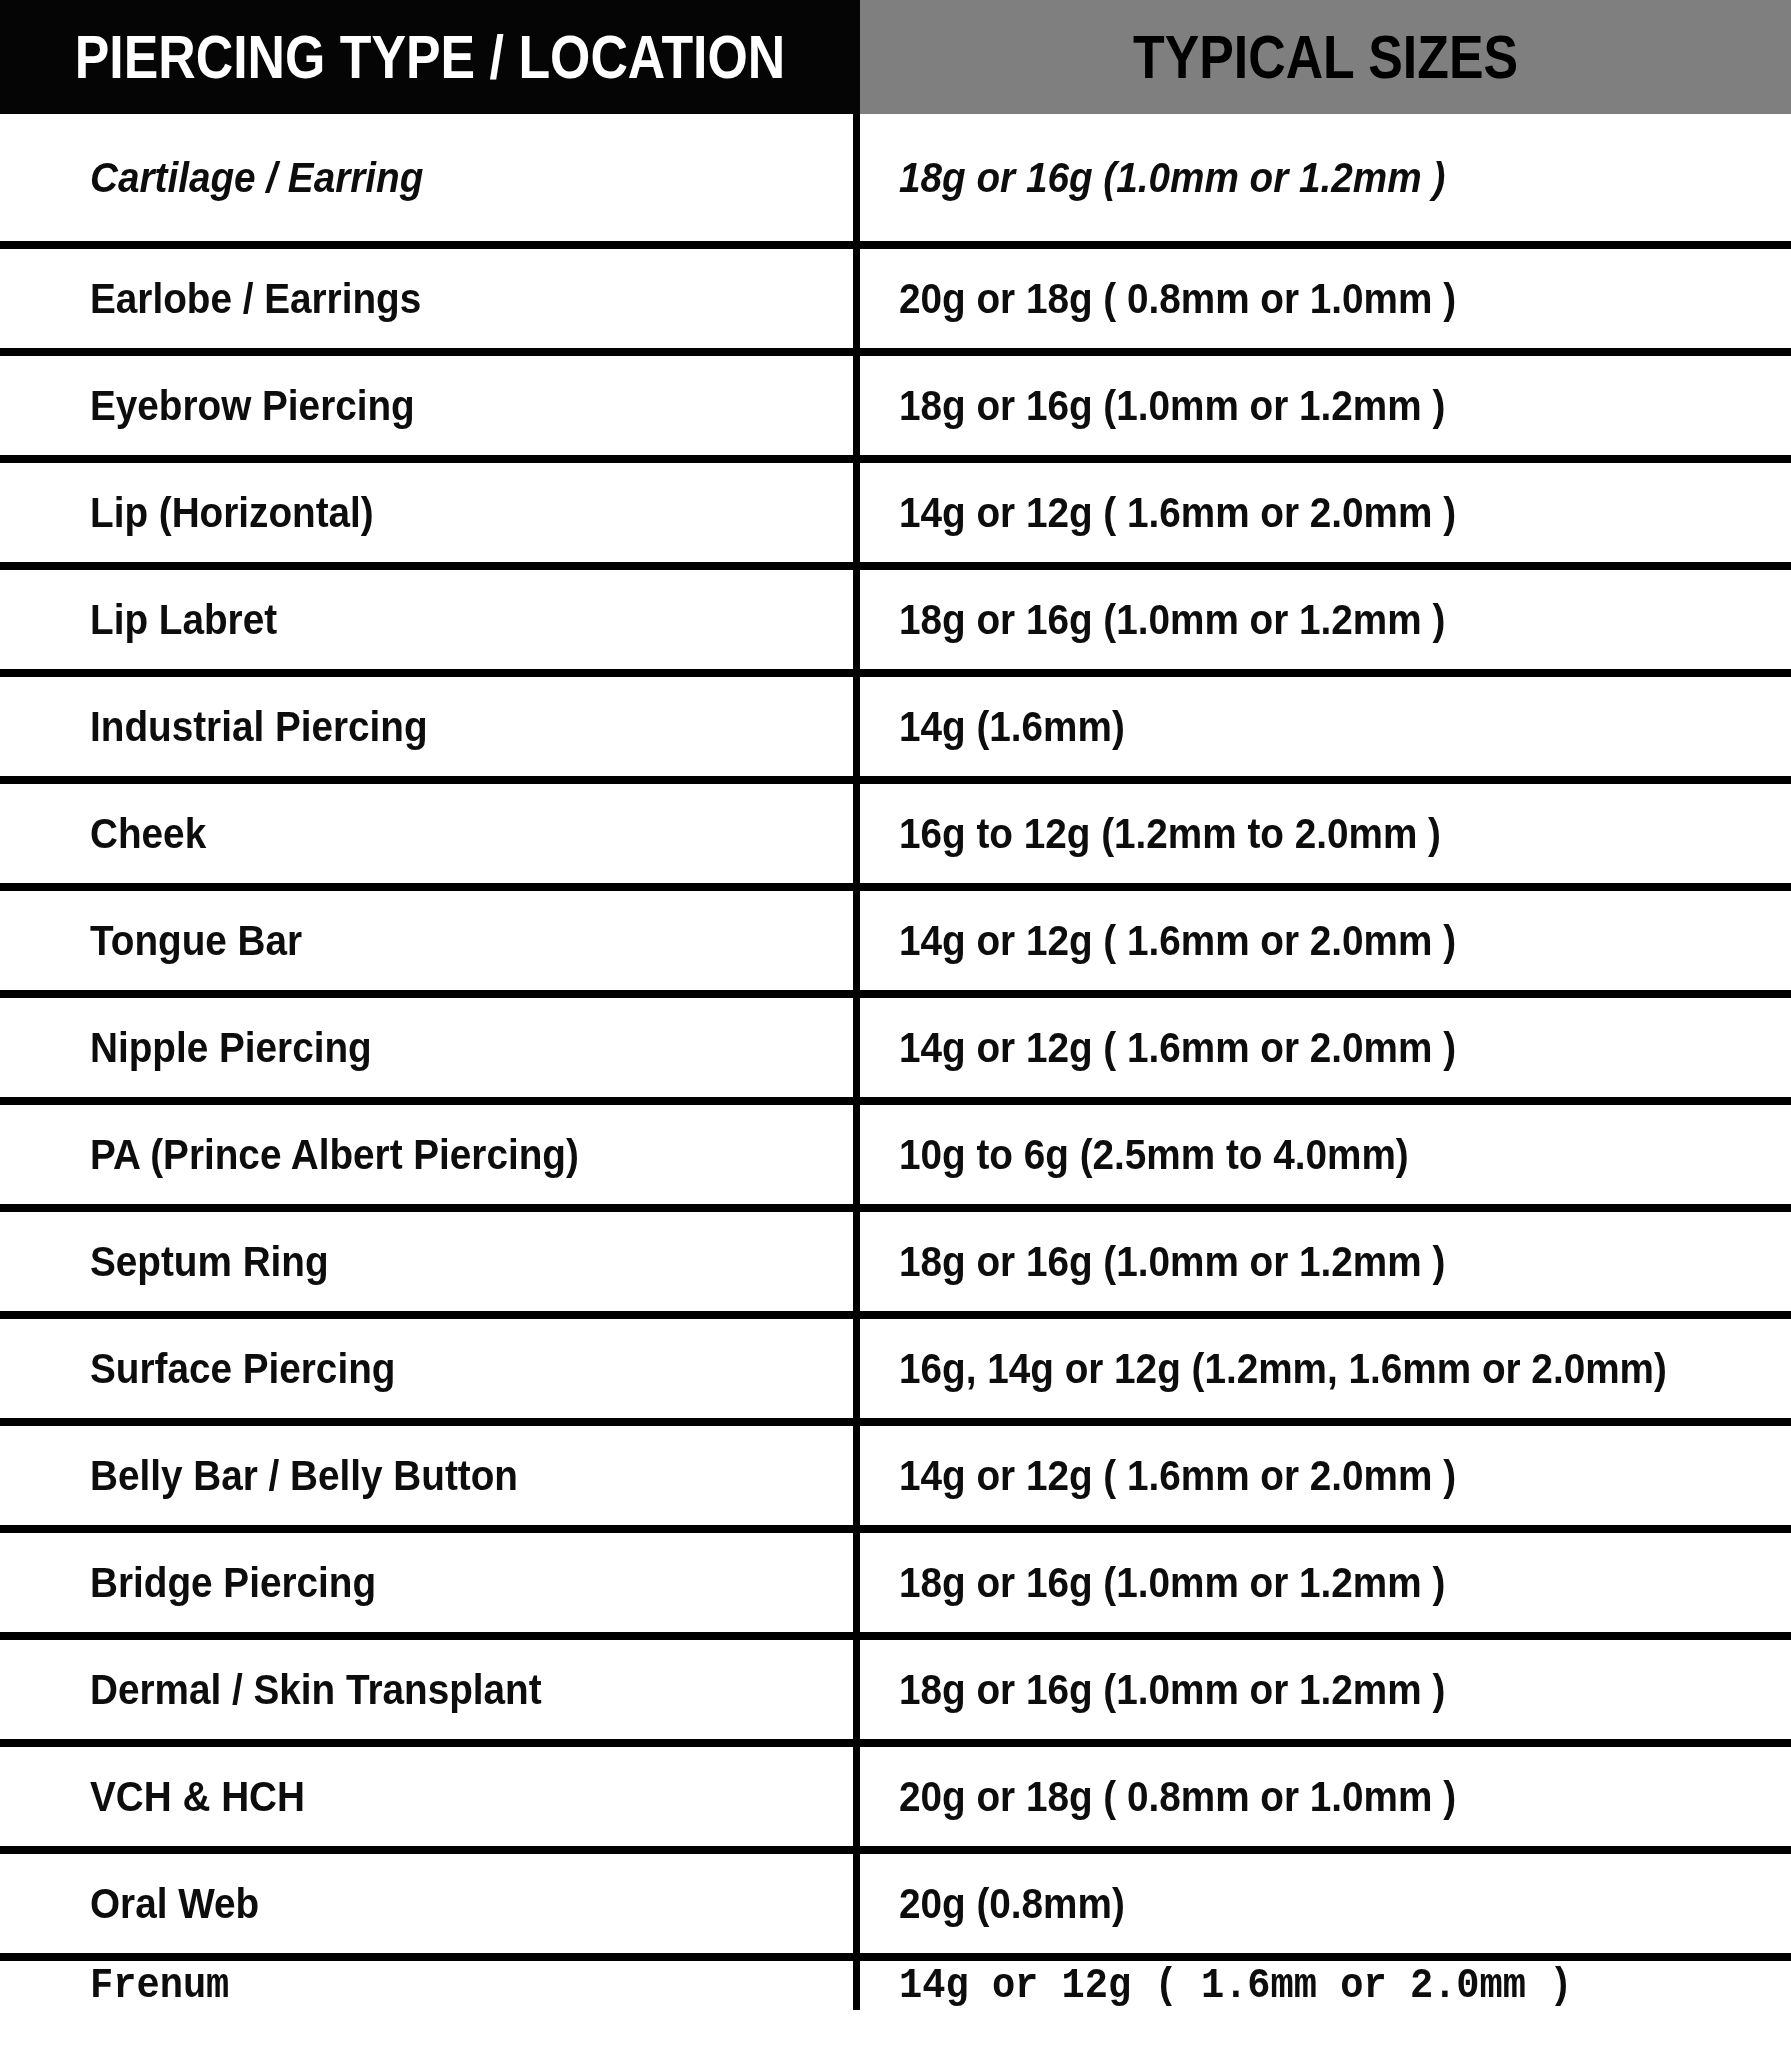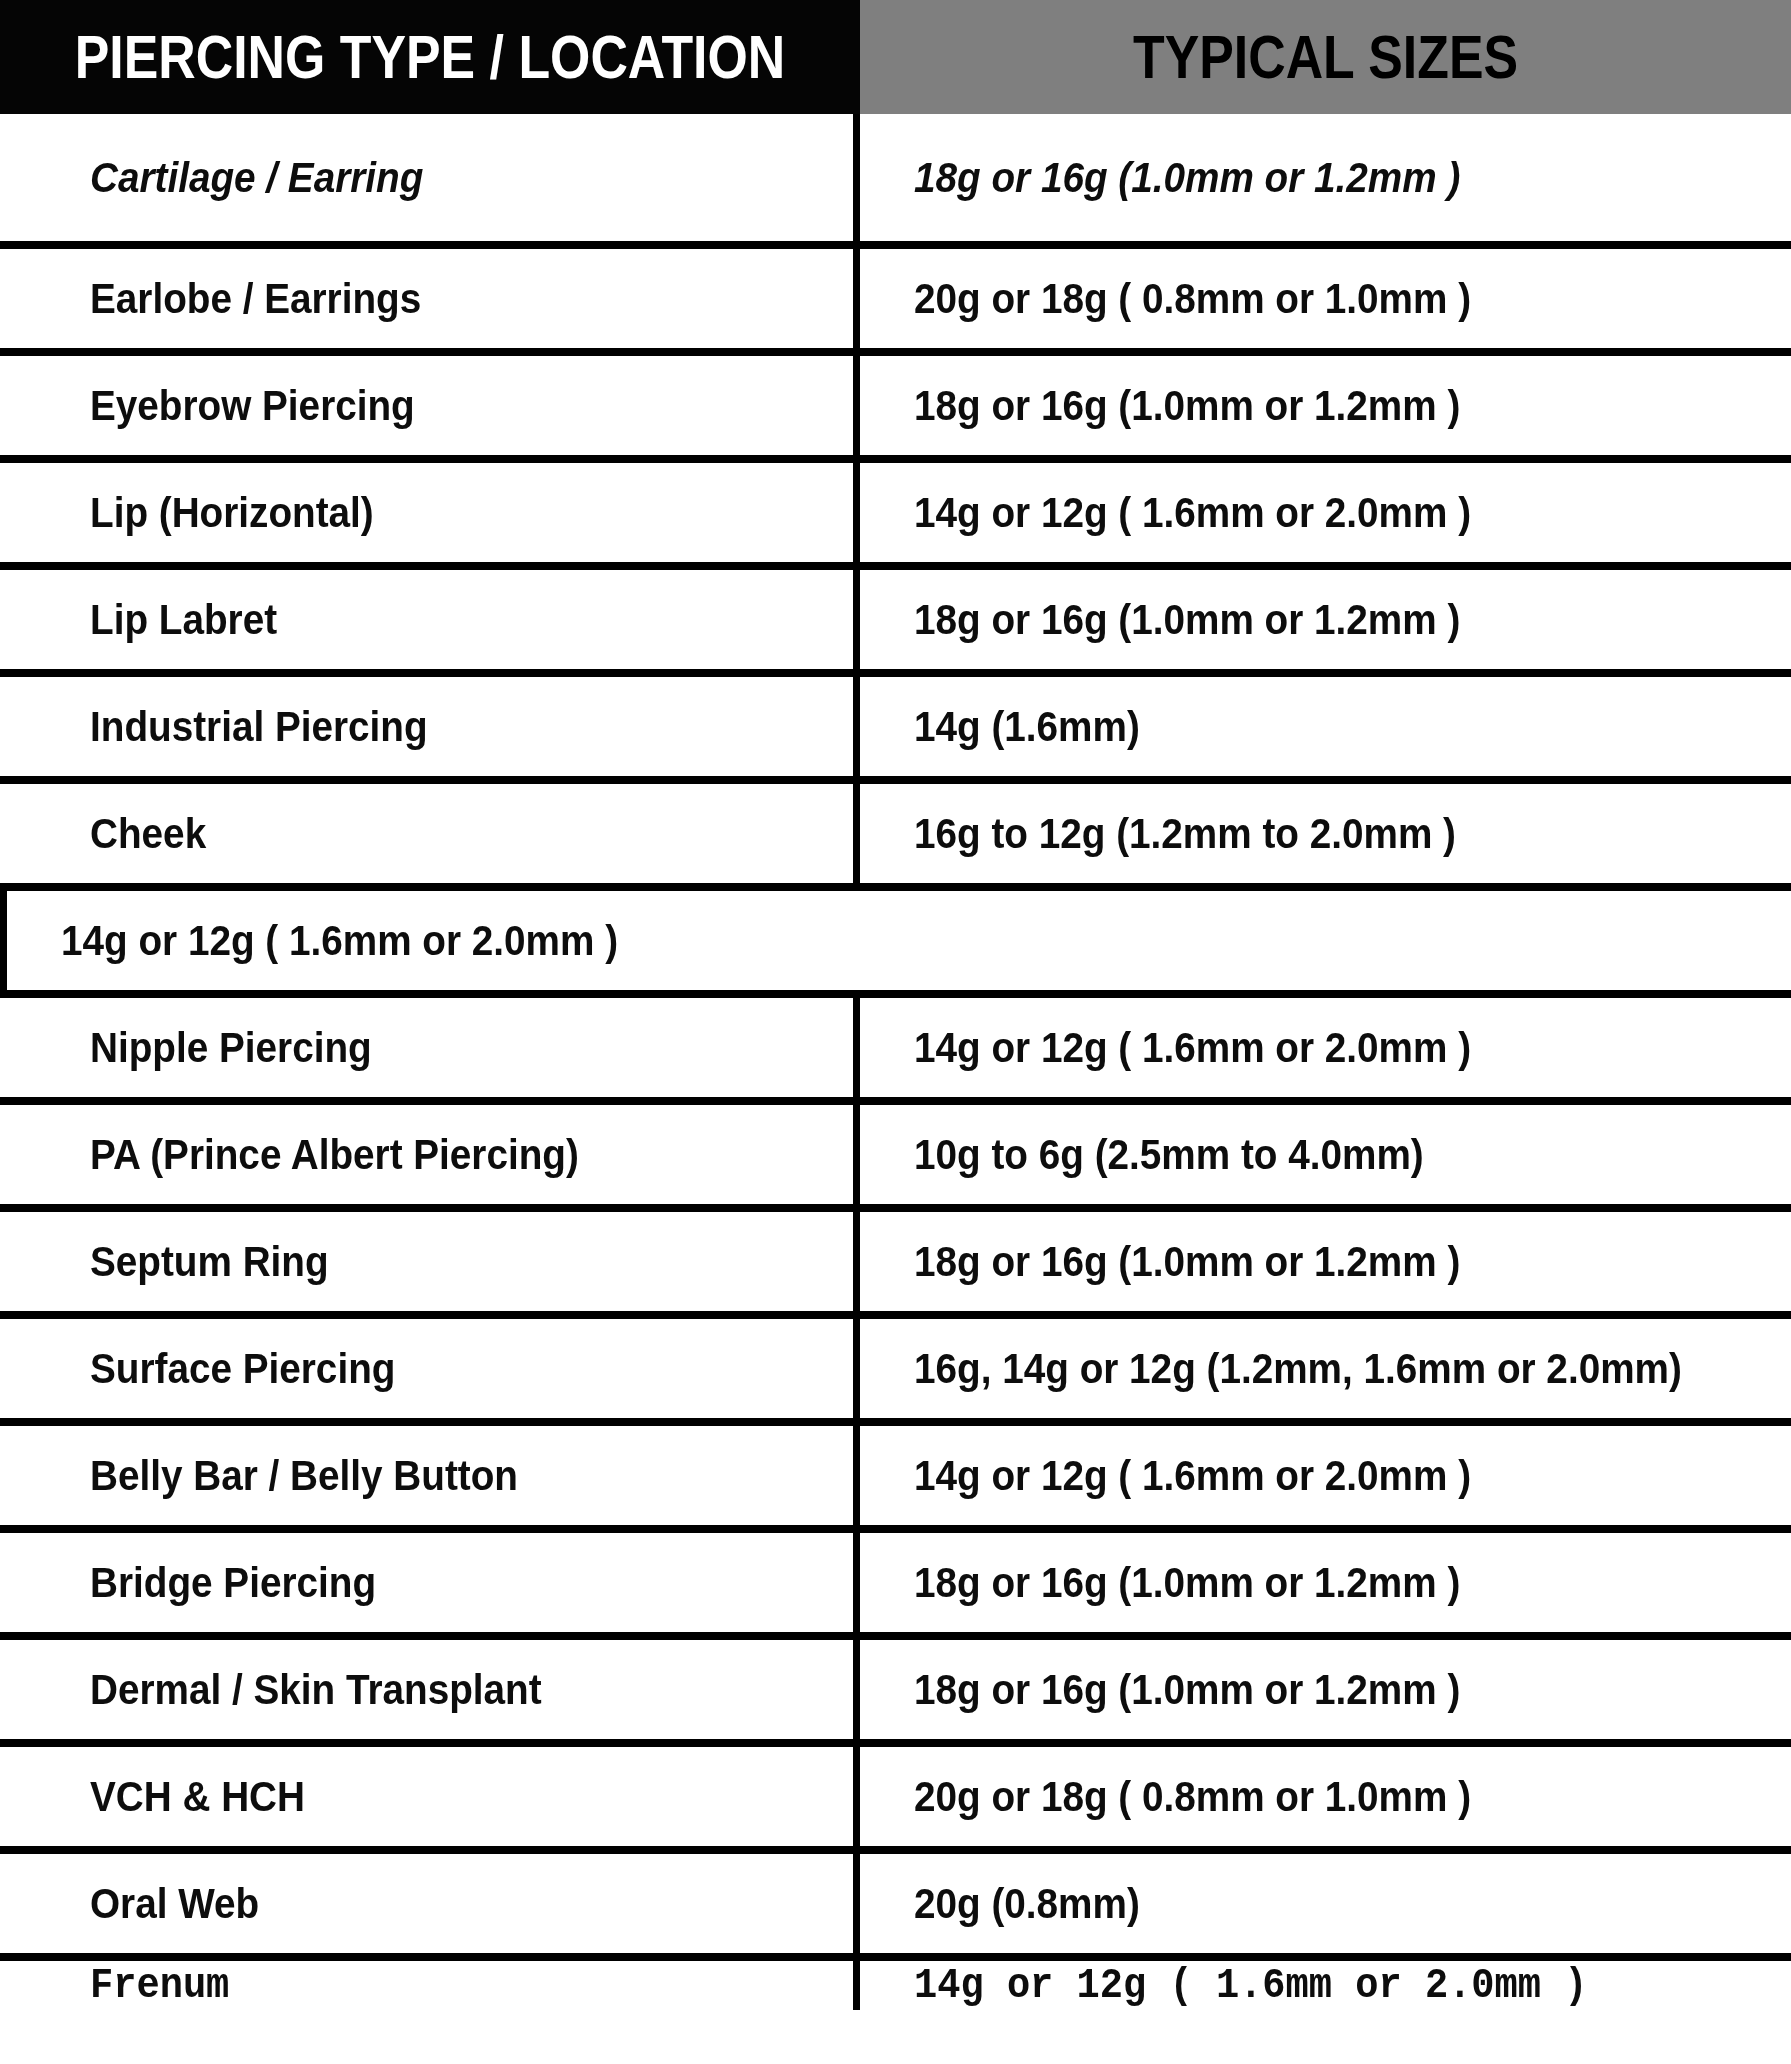--- a/index.html
+++ b/index.html
@@ -81,21 +81,21 @@
     align-items: center;
     padding-left: 90px;
     overflow: hidden;
   }
   .c-sizes {
     flex: 1;
     box-sizing: border-box;
     border-left: 7.2px solid #000000;
     display: flex;
     align-items: center;
-    padding-left: 54px;
+    padding-left: 39px;
     overflow: hidden;
   }
   .cell-text {
     font-size: 43px;
     font-weight: 700;
     color: #0d0d0d;
     white-space: nowrap;
     transform: scaleX(0.9);
     transform-origin: left center;
   }
@@ -155,20 +155,23 @@
           <span class="cell-text">14g (1.6mm)</span>
         </div>
       </div><div class="row">
         <div class="c-type">
           <span class="cell-text">Cheek</span>
         </div>
         <div class="c-sizes">
           <span class="cell-text">16g to 12g (1.2mm to 2.0mm )</span>
         </div>
       </div><div class="row">
+        <div class="c-type">
+          <span class="cell-text">Tongue Bar</span>
+        </div>
         <div class="c-sizes">
           <span class="cell-text">14g or 12g ( 1.6mm or 2.0mm )</span>
         </div>
       </div><div class="row">
         <div class="c-type">
           <span class="cell-text">Nipple Piercing</span>
         </div>
         <div class="c-sizes">
           <span class="cell-text">14g or 12g ( 1.6mm or 2.0mm )</span>
         </div>

